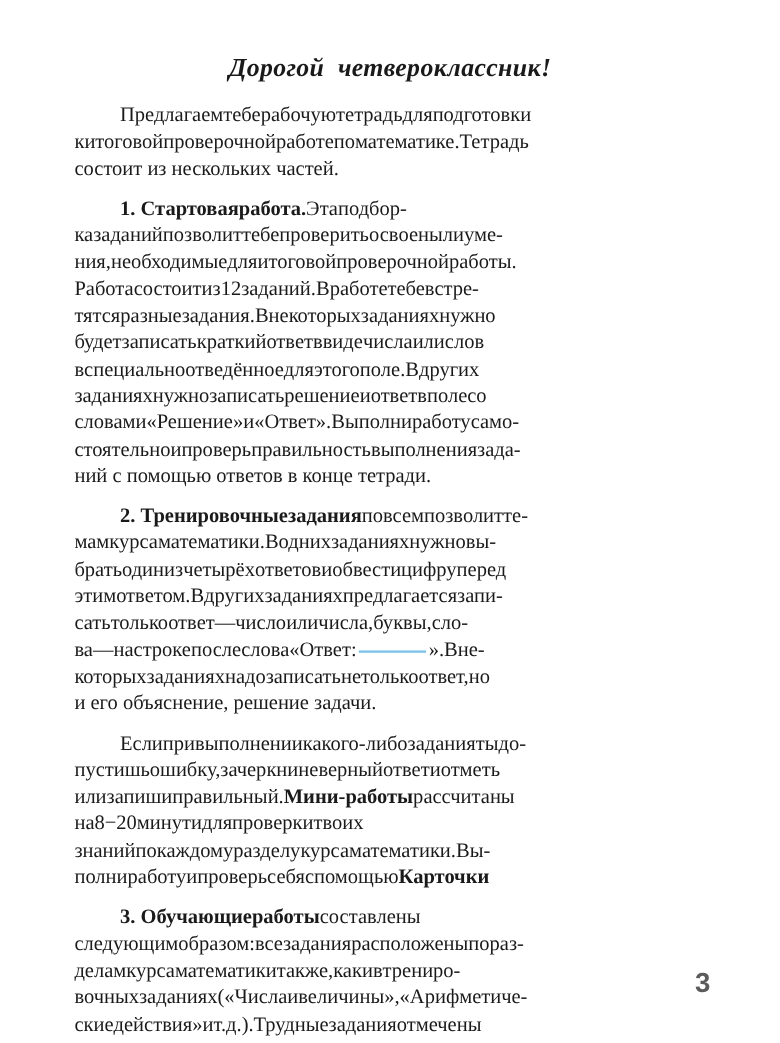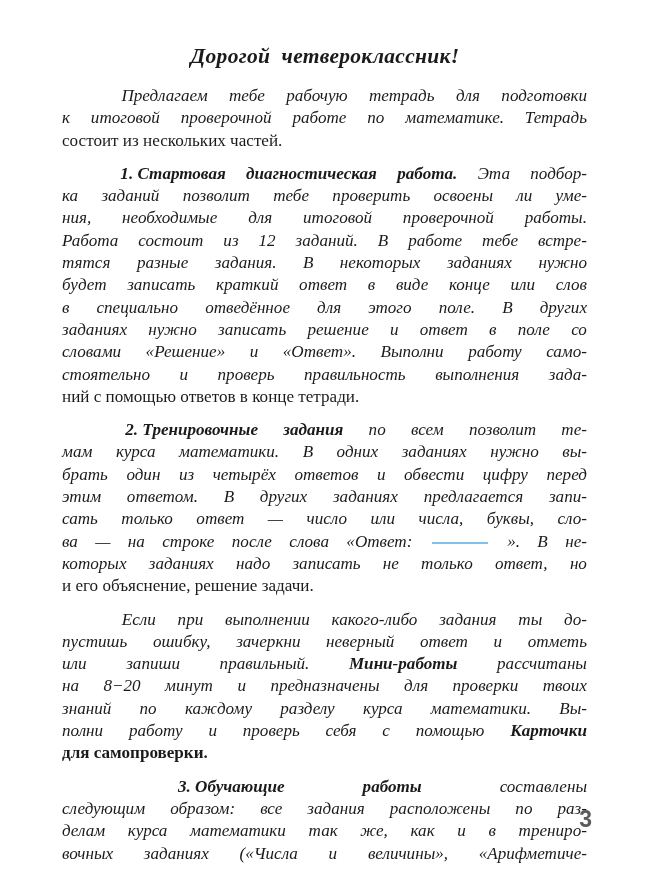--- a/index.html
+++ b/index.html
@@ -50,22 +50,20 @@
     width: 525px;
     height: 22.3px;
     font-size: 17.1px;
     line-height: 22.3px;
     white-space: nowrap;
     letter-spacing: 0px;
   }
   
   .ln.j {
     display: flex;
-    justify-content: space-between;
-    font-style: italic;
   }
   .ln.j > span { white-space: pre; }
   
   .ln.l { text-align: left; }
   
   .indent { display: inline-block; width: 38px; }
 
   .b { font-weight: bold; }
 
   .blank-rule {
@@ -115,21 +113,20 @@
       <span>математике.</span>
       <span>Тетрадь</span>
     </div>
     <div class="ln l">состоит из нескольких частей.</div>
 
     <span class="para-gap"></span>
 
     <div class="ln j">
       <span class="indent"></span>
       <span class="b">1. Стартовая</span>
-      <span class="b">диагностическая</span>
       <span class="b">работа.</span>
       <span>Эта</span>
       <span>подбор-</span>
     </div>
     <div class="ln j">
       <span>ка</span>
       <span>заданий</span>
       <span>позволит</span>
       <span>тебе</span>
       <span>проверить</span>
@@ -165,21 +162,21 @@
       <span>заданиях</span>
       <span>нужно</span>
     </div>
     <div class="ln j">
       <span>будет</span>
       <span>записать</span>
       <span>краткий</span>
       <span>ответ</span>
       <span>в</span>
       <span>виде</span>
-      <span>конце</span>
+      <span>числа</span>
       <span>или</span>
       <span>слов</span>
     </div>
     <div class="ln j">
       <span>в</span>
       <span>специально</span>
       <span>отведённое</span>
       <span>для</span>
       <span>этого</span>
       <span>поле.</span>
@@ -319,21 +316,20 @@
       <span>запиши</span>
       <span>правильный.</span>
       <span class="b">Мини-работы</span>
       <span>рассчитаны</span>
     </div>
     <div class="ln j">
       <span>на</span>
       <span>8−20</span>
       <span>минут</span>
       <span>и</span>
-      <span>предназначены</span>
       <span>для</span>
       <span>проверки</span>
       <span>твоих</span>
     </div>
     <div class="ln j">
       <span>знаний</span>
       <span>по</span>
       <span>каждому</span>
       <span>разделу</span>
       <span>курса</span>
@@ -343,21 +339,20 @@
     <div class="ln j">
       <span>полни</span>
       <span>работу</span>
       <span>и</span>
       <span>проверь</span>
       <span>себя</span>
       <span>с</span>
       <span>помощью</span>
       <span class="b">Карточки</span>
     </div>
-    <div class="ln l b">для  самопроверки.</div>
 
     <span class="para-gap"></span>
 
     <div class="ln j">
       <span class="indent"></span>
       <span class="b">3. Обучающие</span>
       <span class="b">работы</span>
       <span>составлены</span>
     </div>
     <div class="ln j">

